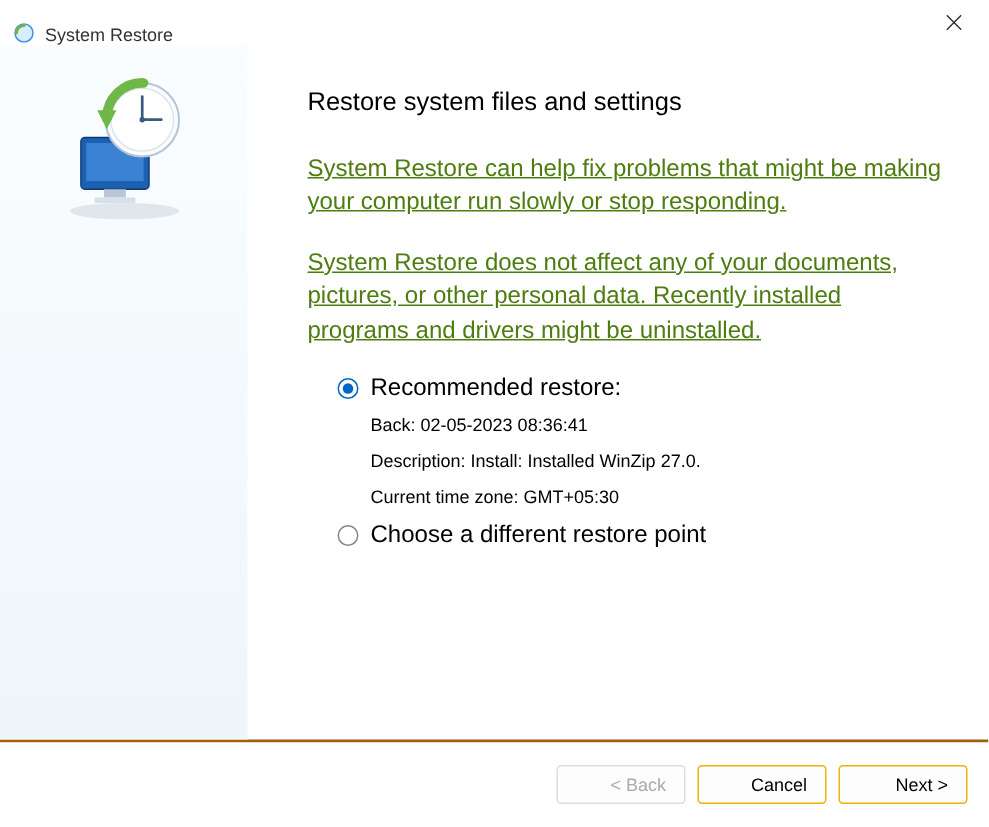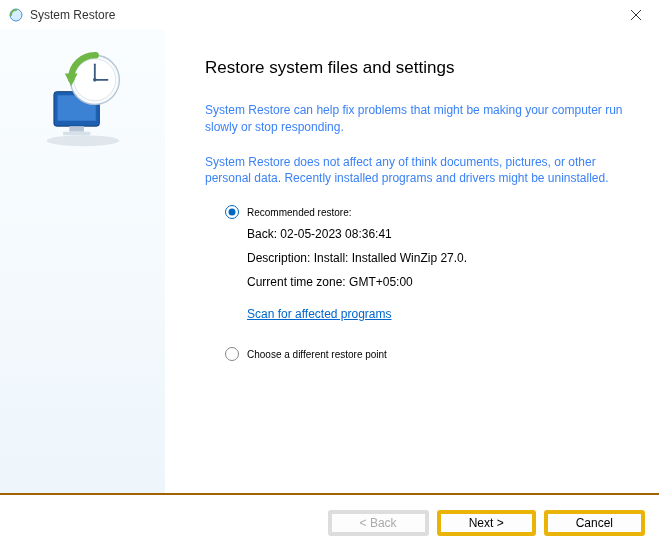--- a/index.html
+++ b/index.html
@@ -8,21 +8,21 @@
       font-size: 12px;
       background: #fff;
       width: 659px;
       height: 551px;
       overflow: hidden;
       color: #000;
     }
     .titlebar {
       height: 30px;
       display: flex;
-      align-items: center;
+      align-items: flex-end;
       padding: 0 8px;
       background: #fff;
       position: relative;
     }
     .titlebar .app-icon { width: 16px; height: 16px; margin-right: 6px; }
     .titlebar .title { color: #333; font-size: 12px; }
     .titlebar .close-btn {
       position: absolute;
       right: 0;
       top: 0;
@@ -52,24 +52,25 @@
       flex: 1;
       padding: 28px 30px 10px 40px;
     }
     .heading {
       font-size: 17px;
       font-weight: 400;
       color: #000;
       margin-bottom: 24px;
     }
     .para {
-      font-size: 12px;
-      color: #3b82f6;
+      font-size: 16px;
+      color: #4d7c0f;
       line-height: 1.4;
       margin-bottom: 18px;
+      text-decoration: underline;
     }
     .options {
       margin-left: 20px;
       margin-top: 8px;
     }
     .radio-row {
       display: flex;
       align-items: center;
       margin-bottom: 8px;
     }
@@ -89,21 +90,21 @@
       content: '';
       position: absolute;
       width: 7px;
       height: 7px;
       background: #0067c0;
       border-radius: 50%;
       top: 50%;
       left: 50%;
       transform: translate(-50%, -50%);
     }
-    .radio-label { font-size: 10px; }
+    .radio-label { font-size: 16px; }
     .sub-text {
       font-size: 12px;
       margin-left: 22px;
       line-height: 1.35;
       margin-bottom: 22px;
       max-width: 340px;
     }
     .detail-line {
       font-size: 12px;
       margin-left: 22px;
@@ -124,27 +125,27 @@
       display: flex;
       align-items: center;
       justify-content: flex-end;
       padding: 0 14px;
       gap: 8px;
       background: #fff;
     }
     .btn {
       min-width: 86px;
       height: 26px;
-      border: 4px solid #eab308;
+      border: 1px solid #eab308;
       background: #fdfdfd;
       border-radius: 3px;
       font-size: 12px;
       font-family: inherit;
       cursor: pointer;
-      padding: 0 28px;
+      padding: 0 12px;
       text-align: right;
     }
     .btn:disabled {
       color: #aaa;
       border-color: #ddd;
       cursor: default;
       background: #fdfdfd;
     }
   </style>
 </head>
@@ -181,45 +182,44 @@
       <line x1="63" y1="35" x2="77" y2="35" stroke="#3a5a80" stroke-width="2" stroke-linecap="round"></line>
       <circle cx="63" cy="35" r="2" fill="#3a5a80"></circle>
       <path d="M 37 34 A 26 26 0 0 1 64 8" fill="none" stroke="#6fb847" stroke-width="7" stroke-linecap="round"></path>
       <polygon points="30,28 44,28 37,42" fill="#6fb847"></polygon>
     </svg>
   </div>
 
   <div class="right">
     <h1 class="heading">Restore system files and settings</h1>
     <p class="para">System Restore can help fix problems that might be making your computer run slowly or stop responding.</p>
-    <p class="para">System Restore does not affect any of think documents, pictures, or other personal data. Recently installed programs and drivers might be uninstalled.</p>
+    <p class="para">System Restore does not affect any of your documents, pictures, or other personal data. Recently installed programs and drivers might be uninstalled.</p>
 
     <div class="options">
       <div class="radio-row">
         <span class="radio checked"></span>
         <span class="radio-label">Recommended restore:</span>
       </div>
 
       <div class="detail-line">
         <span>Back: </span><span>02-05-2023 08:36:41</span>
       </div>
       <div class="detail-line">
         <span>Description: </span><span>Install: Installed WinZip 27.0.</span>
       </div>
       <div class="detail-line">
-        <span>Current time zone: </span><span>GMT+05:00</span>
-      </div>
-
-      <a class="scan-link">Scan for affected programs</a>
+        <span>Current time zone: </span><span>GMT+05:30</span>
+      </div>
+
 
       <div class="radio-row" style="margin-top:4px;text-align:center;">
         <span class="radio"></span>
         <span class="radio-label">Choose a different restore point</span>
       </div>
     </div>
   </div>
 </div>
 
 <div class="footer">
   <button class="btn" disabled="">&lt; Back</button>
+  <button class="btn">Cancel</button>
   <button class="btn">Next &gt;</button>
-  <button class="btn">Cancel</button>
 </div>
 
 </body></html>

